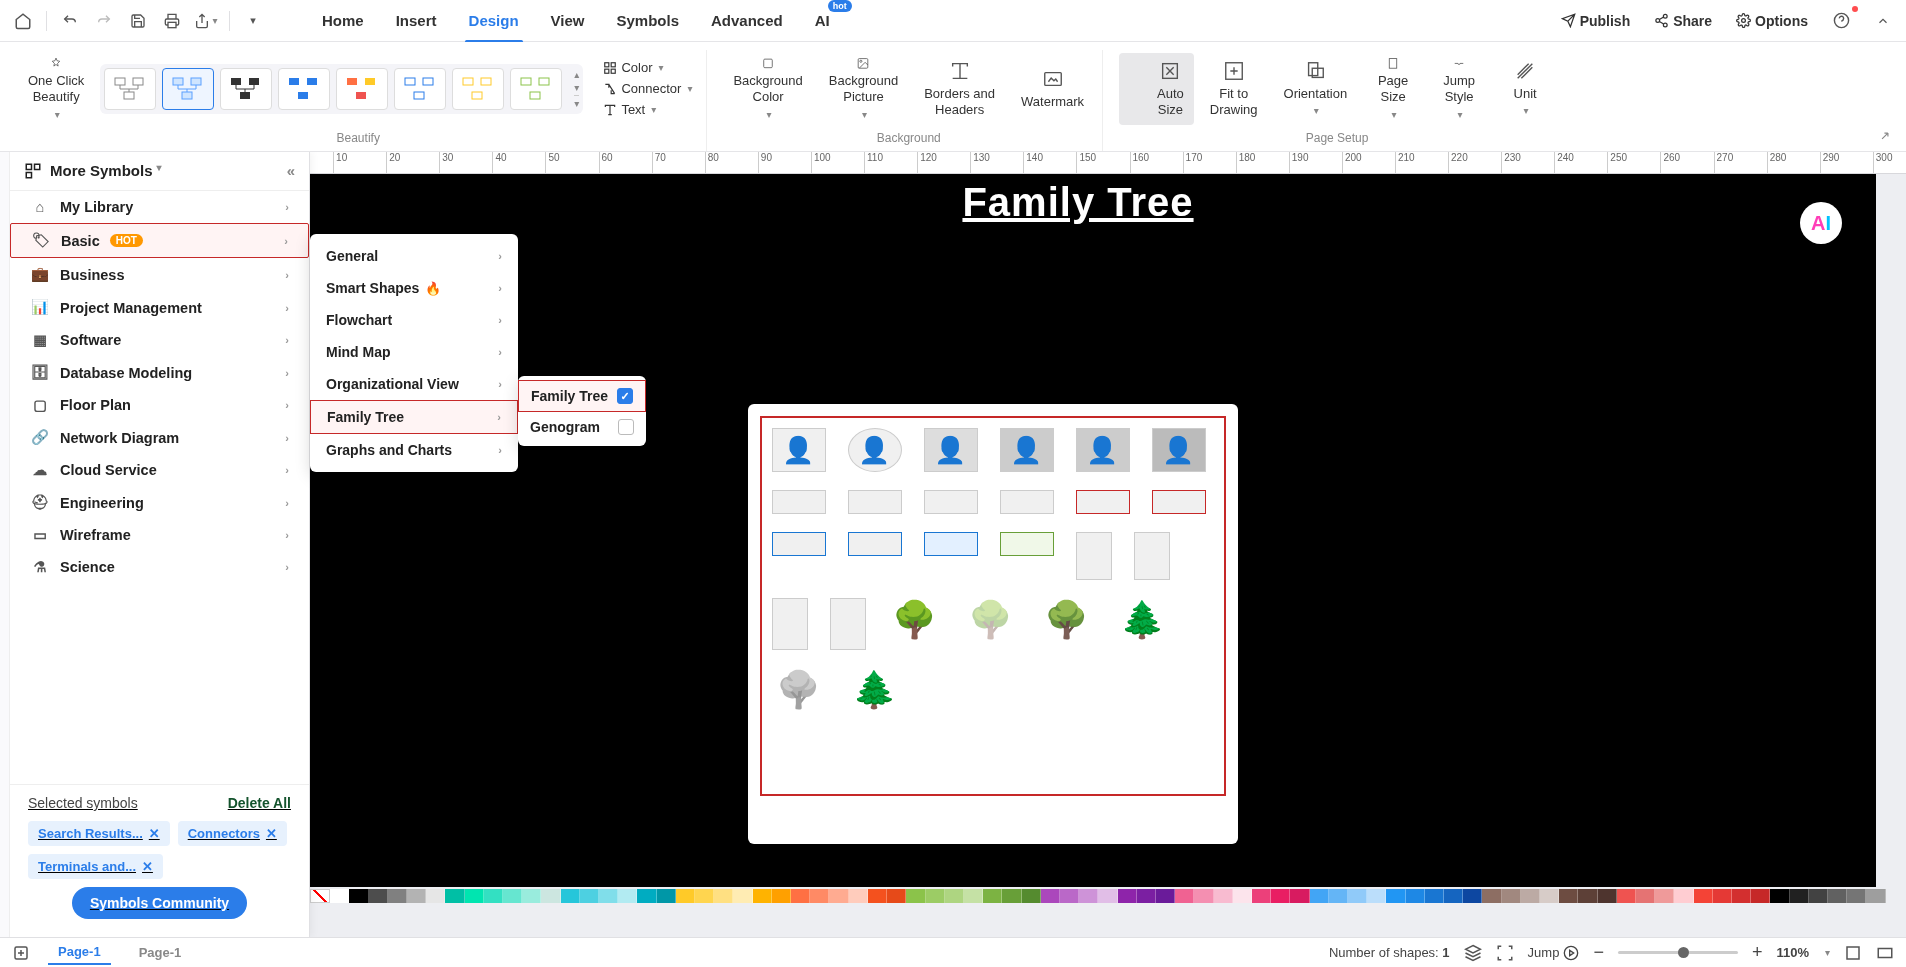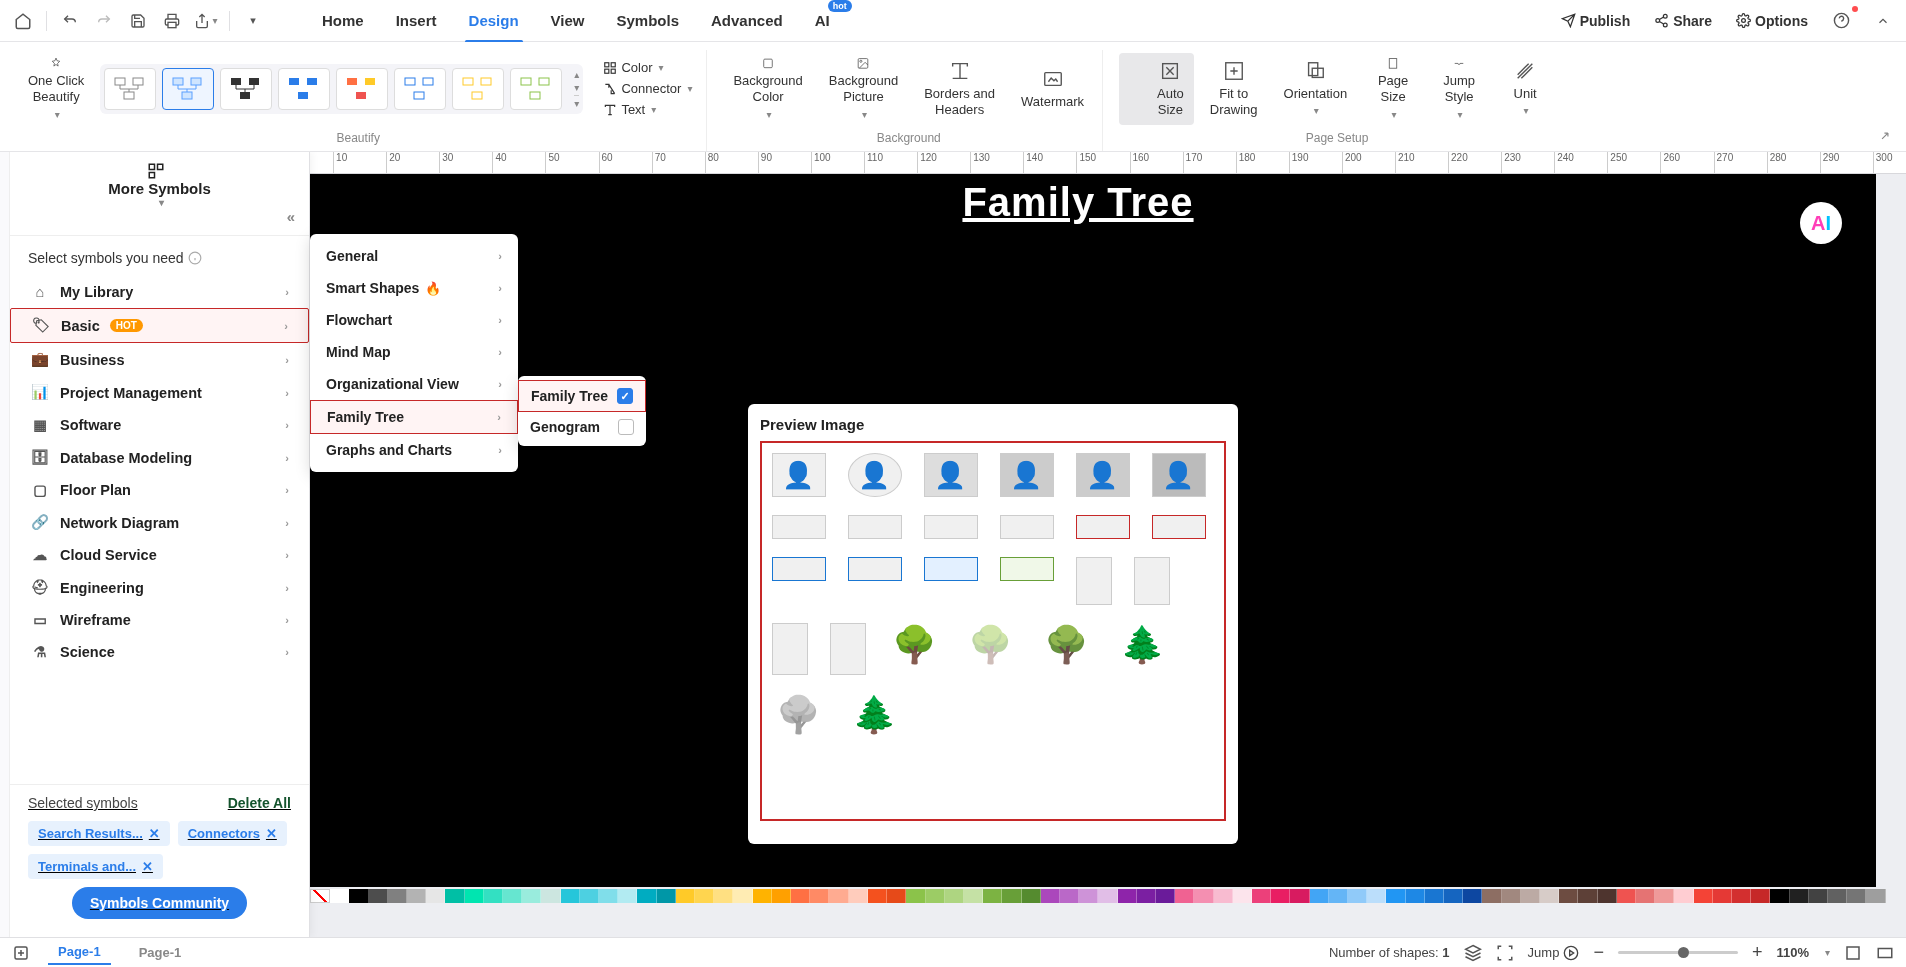--- a/index.html
+++ b/index.html
@@ -55,21 +55,21 @@
 .preview-title { font-size: 15px; font-weight: 700; color: #222; margin-bottom: 8px; }
 .preview-inner { border: 2px solid #c62828; height: 380px; padding: 10px; display: flex; flex-direction: column; gap: 18px; }
 .prev-row { display: flex; gap: 22px; justify-content: flex-start; }
 .prev-shape { width: 54px; height: 44px; background: #f0f0f0; border: 1px solid #ccc; display: flex; align-items: center; justify-content: center; position: relative; }
 .prev-shape.circle { border-radius: 50%; }
 .prev-shape.card { height: 24px; }
 .prev-shape.tree { border: none; background: none; font-size: 36px; }
 .mini-avatar { font-size: 26px; color: #999; }
 
 .symbols-panel { position: absolute; top: 0; left: 0; width: 300px; background: #fff; border-right: 1px solid #e0e0e3; z-index: 50; box-shadow: 2px 0 8px rgba(0,0,0,.05); height: 100%; display: flex; flex-direction: column; }
-.sp-header { display: flex; align-items: center; padding: 10px 14px; border-bottom: 1px solid #eee; font-weight: 700; font-size: 15px; color: #222; flex-direction: column; }
+.sp-header { display: flex; padding: 10px 14px; border-bottom: 1px solid #eee; font-weight: 700; font-size: 15px; color: #222; }
 .sp-header .collapse { margin-left: auto; color: #888; cursor: pointer; }
 .sp-subtitle { padding: 14px 18px 10px; font-size: 14px; color: #333; display: flex; align-items: center; gap: 4px; }
 .sp-list { flex: 1; overflow: auto; }
 .sp-item { display: flex; align-items: center; gap: 10px; padding: 8px 20px; font-size: 14.5px; font-weight: 600; color: #222; cursor: pointer; position: relative; }
 .sp-item .arrow { margin-left: auto; font-size: 11px; color: #999; }
 .sp-item.selected { border: 1.5px solid #c62828; border-radius: 2px; background: #fff4f4; }
 .sp-item .hot { background: #ff9800; color: #fff; font-size: 10px; padding: 1px 6px; border-radius: 8px; font-weight: 700; }
 .sp-icon { width: 20px; color: #555; display: flex; justify-content: center; }
 
 .sp-selected { padding: 10px 18px; border-top: 1px solid #eee; text-decoration: underline; }
@@ -443,21 +443,20 @@
         <div class="tick">270</div>
         <div class="tick">280</div>
         <div class="tick">290</div>
         <div class="tick">300</div>
       </div>
 
     <div class="canvas-black">
       <div class="doc-title line2">Family Tree</div>
 
       <div class="preview-panel outer">
-        <div class="preview-title">Preview Image</div>
         <div class="preview-inner">
           <div class="prev-row">
             <div class="prev-shape">
                 <span class="mini-avatar">👤</span>
               </div>
             <div class="prev-shape circle">
                 <span class="mini-avatar">👤</span>
               </div>
             <div class="prev-shape" style="background:#ddd">
                 <span class="mini-avatar">👤</span>
@@ -513,27 +512,20 @@
       <div class="sp-header">
         <svg width="18" height="18" viewBox="0 0 24 24" fill="none" stroke="currentColor" stroke-width="2" style="margin-right:8px">
             <rect x="3" y="3" width="7" height="7"></rect>
             <rect x="14" y="3" width="7" height="7"></rect>
             <rect x="3" y="14" width="7" height="7"></rect>
           </svg>
         <span>More Symbols</span>
           <span class="chev" style="margin-left:4px">▾</span>
         <span class="collapse">«</span>
       </div>
-      <div class="sp-subtitle">
-          <span>Select symbols you need</span>
-          <svg width="14" height="14" viewBox="0 0 24 24" fill="none" stroke="#aaa" stroke-width="2">
-            <circle cx="12" cy="12" r="10"></circle>
-            <path d="M12 8h0M12 12v4"></path>
-          </svg>
-        </div>
       <div class="sp-list" id="sp-list">
           <div class="sp-item">
             <span class="sp-icon">⌂</span>
             <span>My Library</span>
             <span class="arrow">›</span>
           </div>
           <div class="sp-item selected">
             <span class="sp-icon">🏷</span>
             <span>Basic</span>
             <span class="hot">HOT</span>

